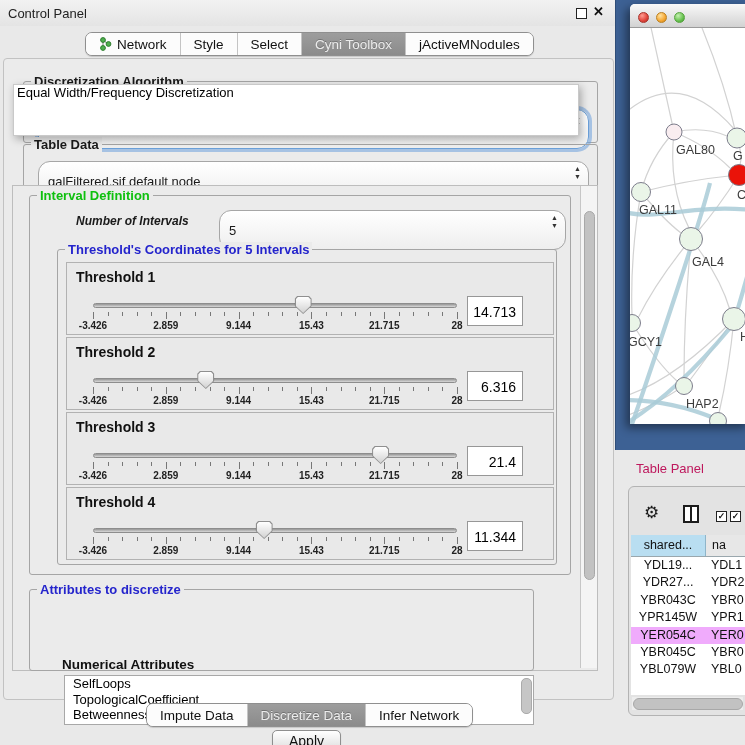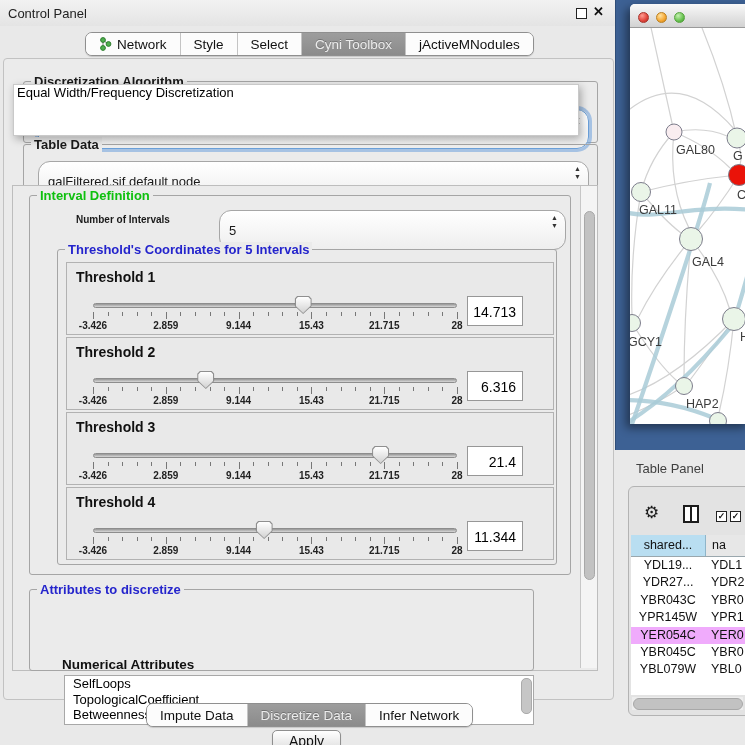--- a/index.html
+++ b/index.html
@@ -82,21 +82,21 @@
               box-shadow:-4px 4px 10px rgba(0,0,0,.45);background:#fff;}
   #net-titlebar{position:absolute;left:0;top:0;width:100%;height:23px;background:linear-gradient(#f9f9f9,#d2d2d2);
                 border-bottom:1px solid #9a9a9a;}
   .light{position:absolute;top:8px;width:11px;height:11px;border-radius:50%;box-sizing:border-box;}
   #light-red{left:8px;background:radial-gradient(circle at 35% 30%,#ff9c92,#e0443a 60%,#b02c24);border:1px solid #a8342c;}
   #light-yellow{left:26px;background:radial-gradient(circle at 35% 30%,#ffe2a0,#f5a733 60%,#c87e12);border:1px solid #bb8020;}
   #light-green{left:44px;background:radial-gradient(circle at 35% 30%,#c5f0b2,#67c24f 60%,#3f9430);border:1px solid #56a23e;}
   #net-canvas{position:absolute;left:0;top:24px;width:120px;height:396px;background:#fff;}
 
   
-  #tp-title{left:636px;top:461px;font-size:13px;color:#404040;}
+  #tp-title{left:636px;top:461px;font-size:13px;color:#be185d;}
   #tp-panel{left:628px;top:486px;width:122px;height:228px;background:#e3e3e3;border:1px solid #b3b3b3;border-radius:6px 0 0 6px;}
   #gear-icon{left:644px;top:502px;font-size:17px;color:#1c1c1c;}
   #col-icon{left:683px;top:505px;width:12px;height:14px;border:2px solid #1c1c1c;background:#fff;}
   #col-icon::after{content:"";position:absolute;left:5px;top:0;width:2px;height:14px;background:#1c1c1c;}
   .cbx{position:absolute;width:9px;height:9px;border:1.5px solid #222;background:#fff;font-size:9px;line-height:9px;
        font-weight:bold;color:#111;text-align:center;}
   #table-area{left:631px;top:535px;width:114px;height:160px;overflow:hidden;background:#fff;}
   .trow{display:flex;height:17.4px;}
   .trow .c1{width:74px;text-align:center;font-size:12.5px;line-height:17.4px;color:#111;flex:none;}
   .trow .c2{width:60px;padding-left:6px;font-size:12.5px;line-height:17.4px;color:#111;flex:none;}
@@ -157,21 +157,21 @@
         <span>galFiltered.sif default node</span>
         <span class="stepper">▲<br>▼</span>
       </div>
     </div>
 
     <div id="viewport" class="abs" style="left:8px;top:126px;"></div>
 
     <div class="titled" style="left:25px;top:136px;width:540px;height:378px;">
       <span class="tlabel green">Interval Definition</span>
     </div>
-    <div class="abs" style="left:72px;top:155px;font-size:10px;font-weight:bold;">Number of Intervals</div>
+    <div class="abs" style="left:72px;top:155px;font-size:12px;font-weight:bold;font-style:italic;">Number of Intervals</div>
     <div class="combo" style="left:215px;top:151px;width:347px;">
       <span>5</span>
       <span class="stepper">▲<br>▼</span>
     </div>
     <div class="titled" style="left:53px;top:190px;width:498px;height:314px;">
       <span class="tlabel blue">Threshold's Coordinates for 5 Intervals</span>
     </div>
     <div id="thresholds">
         <div class="thr" style="top:203px;">
           <div class="tl">Threshold 1</div>

